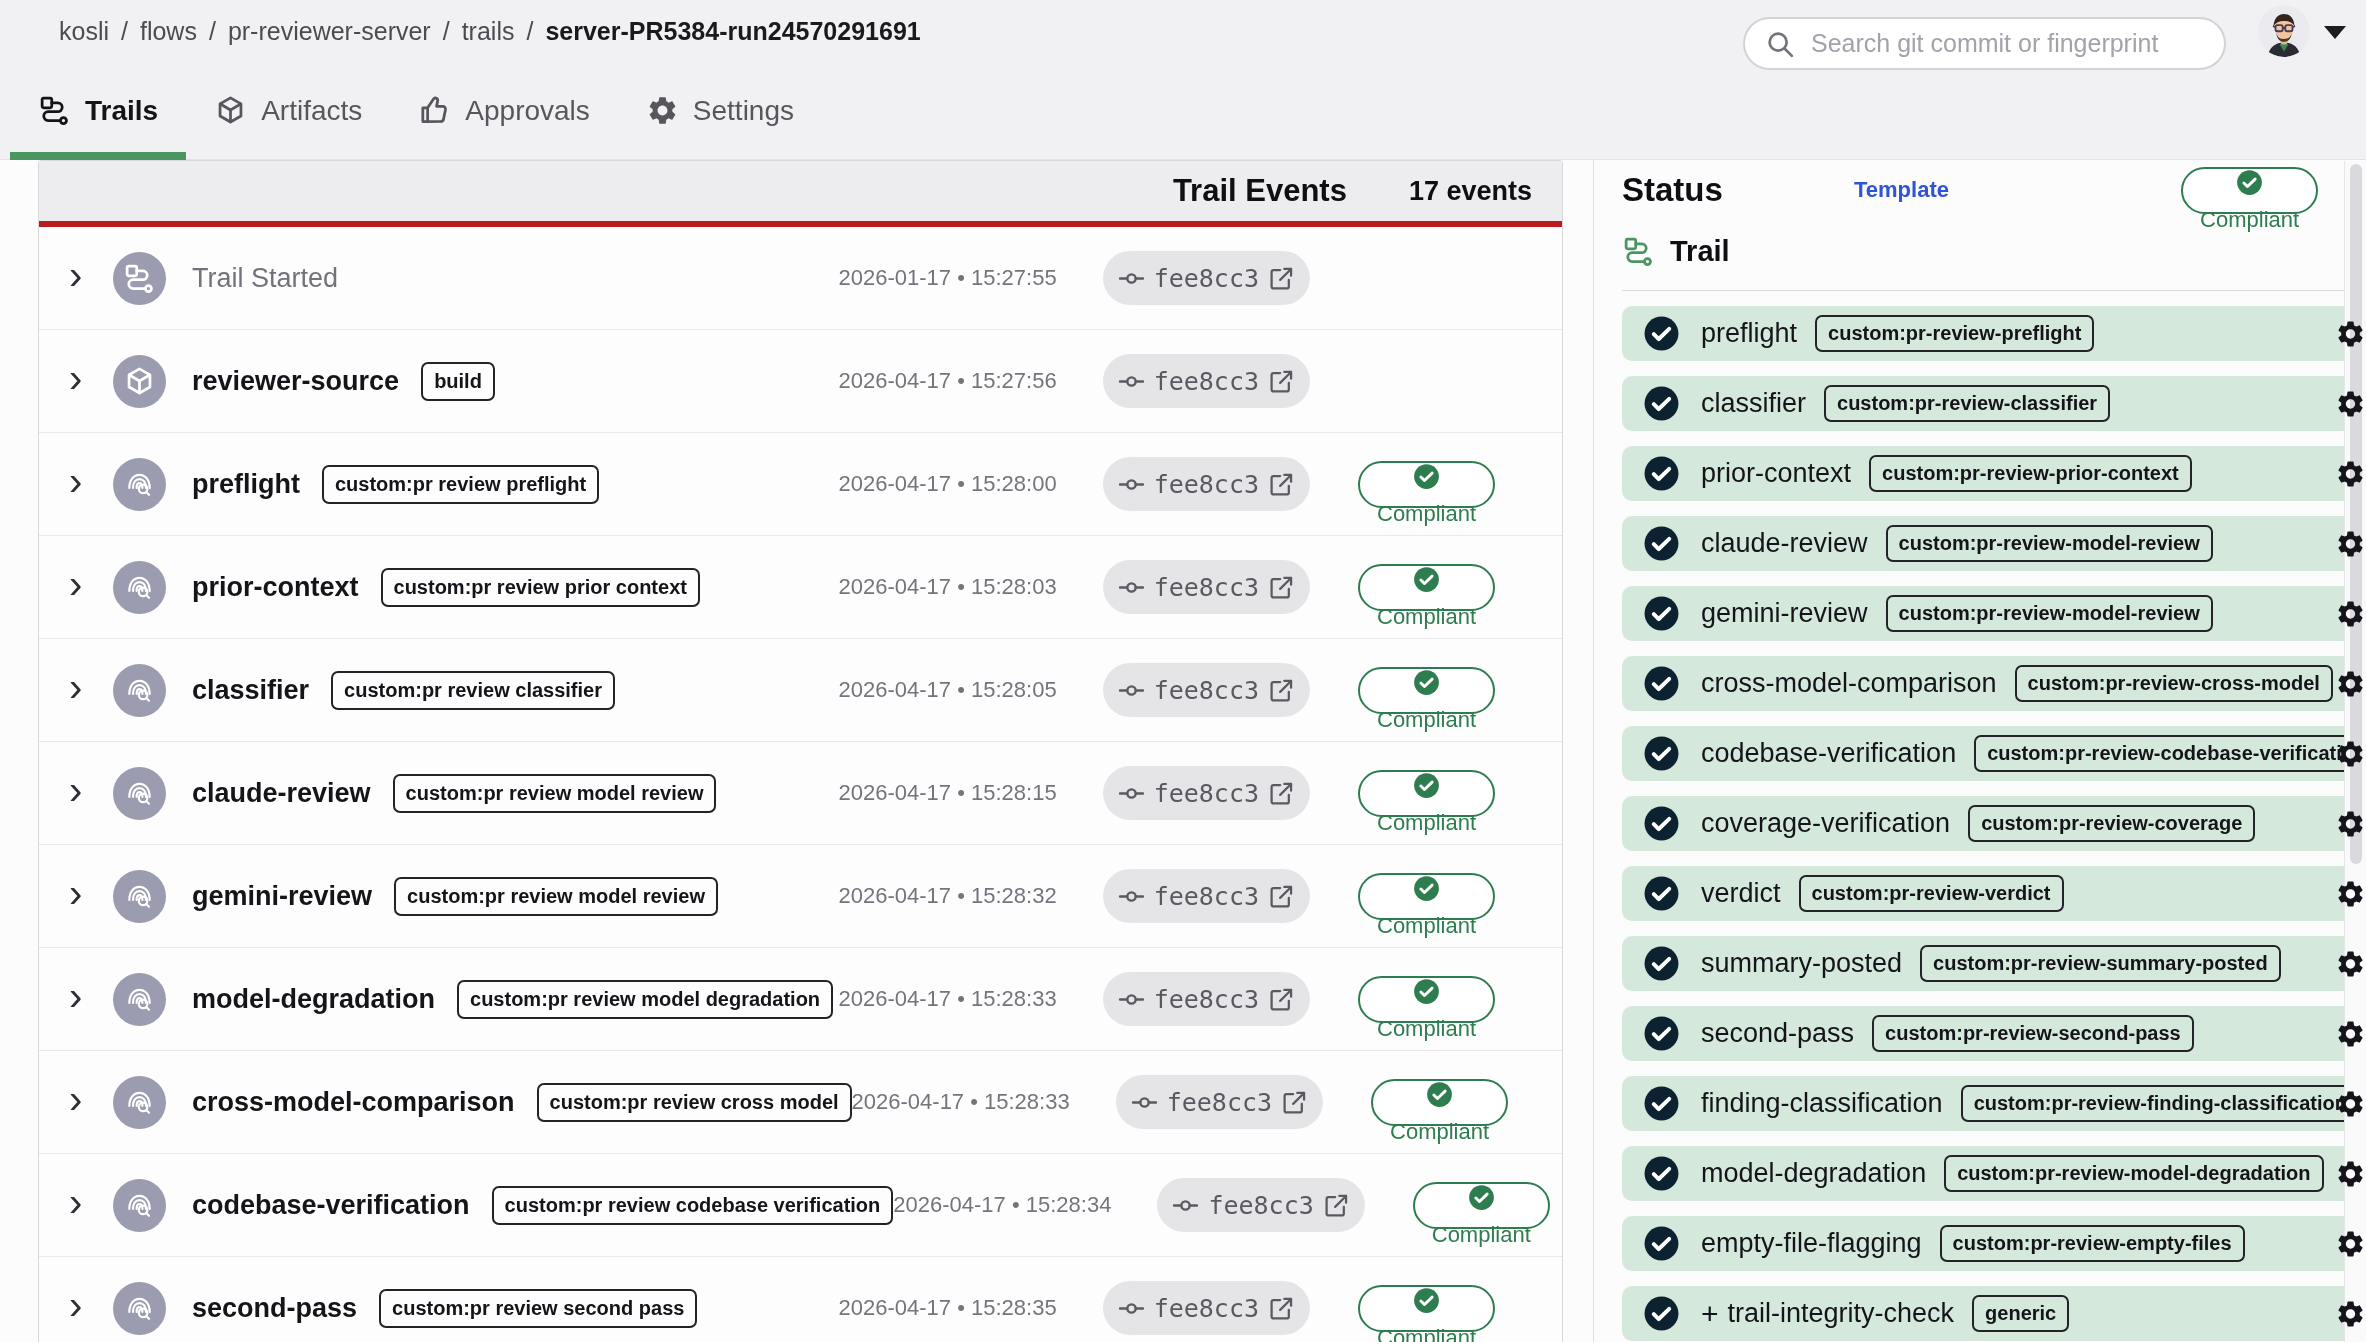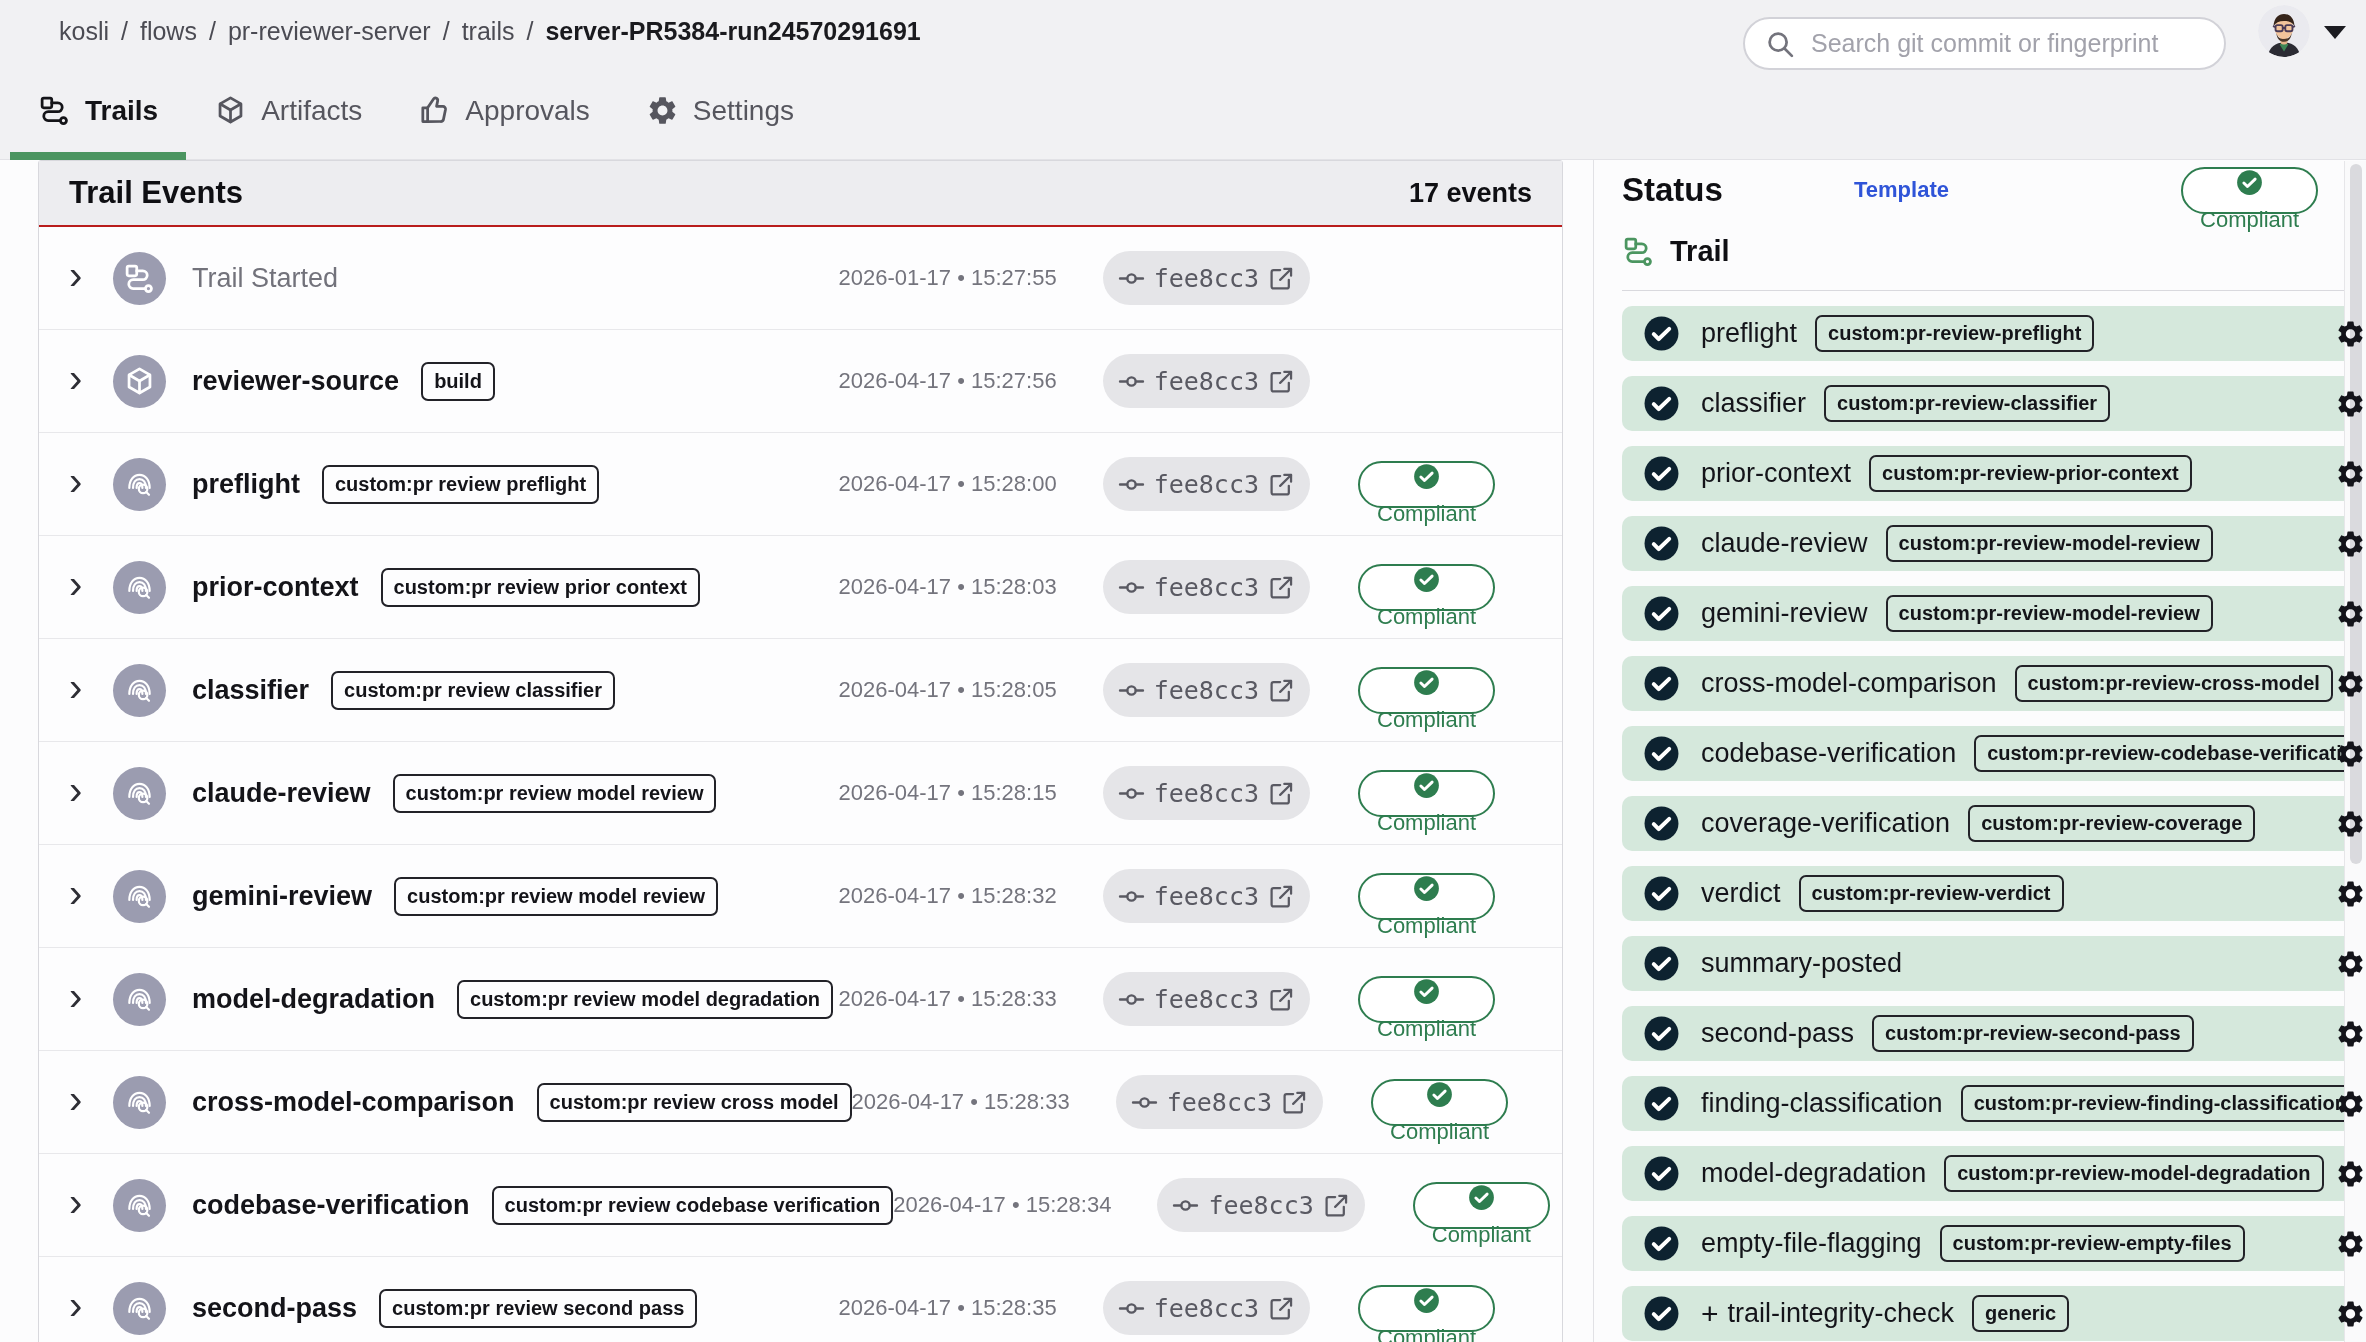--- a/index.html
+++ b/index.html
@@ -31,22 +31,22 @@
   .tab { display:flex; align-items:center; gap:14px; padding:0 28px; position:relative; font-size:28px; color:#56565e; cursor:pointer; }
   .tab svg { width:33px; height:33px; }
   .tab.active { color:#141418; font-weight:700; }
   .tab.active::after { content:""; position:absolute; left:0; right:0; bottom:-1px; height:8px; background:var(--accent-green); }
 
   
   .content { display:flex; align-items:stretch; height:1182px; }
 
   
   .events-panel { margin-left:38px; width:1525px; flex:none; border:1px solid #d8d8dd; border-radius:3px; background:#fdfdfe; align-self:flex-start; }
-  .events-header { height:66px; background:#ededf0; border-bottom:2px solid #b91c1c;
-                   display:flex; align-items:center; justify-content:space-between; padding:0 30px;gap:43px; }
+  .events-header { height:66px; background:#ededf0; border-bottom:6px solid #b91c1c;
+                   display:flex; align-items:center; justify-content:flex-end; padding:0 30px;gap:43px; }
   .events-title { font-size:31px; font-weight:700; color:#0f0f13; }
   .events-count { font-size:27px; font-weight:700; color:#0f0f13;margin-left:19px; }
   .event-row { height:103px; border-bottom:1px solid #e8e8eb; display:flex; align-items:center; padding:0 30px; background:#fdfdfe; }
   .chevron { font-size:40px; color:#2e2e35; width:30px; line-height:1; cursor:pointer; flex:none; padding-bottom:6px; }
   .event-icon { width:53px; height:53px; border-radius:50%; background:var(--icon-circle); color:#ffffff;
                 display:flex; align-items:center; justify-content:center; margin-left:14px; flex:none; }
   .event-icon svg { width:33px; height:33px; }
   .event-title { margin-left:26px; font-size:27px; font-weight:700; color:#141419; white-space:nowrap; }
   .event-row.muted .event-title { color:#72727b; font-weight:400; }
   .tagbox { font-size:20px; font-weight:700; color:#141419; border:2px solid #222228; border-radius:7px;
@@ -718,20 +718,21 @@
   </div>
 
   <div class="status-row">
     <svg class="status-check">
             <use href="#i-check-circle"></use>
           </svg>
     <span class="status-name">
 
       <span class="status-name-text">summary-posted</span>
     </span>
+    <span class="status-tag"><span class="tagbox">custom:pr-review-summary-posted</span></span>
     <span class="status-gear">
             <svg>
               <use href="#i-gear"></use>
             </svg>
           </span>
   </div>
 
   <div class="status-row">
     <svg class="status-check">
             <use href="#i-check-circle"></use>

